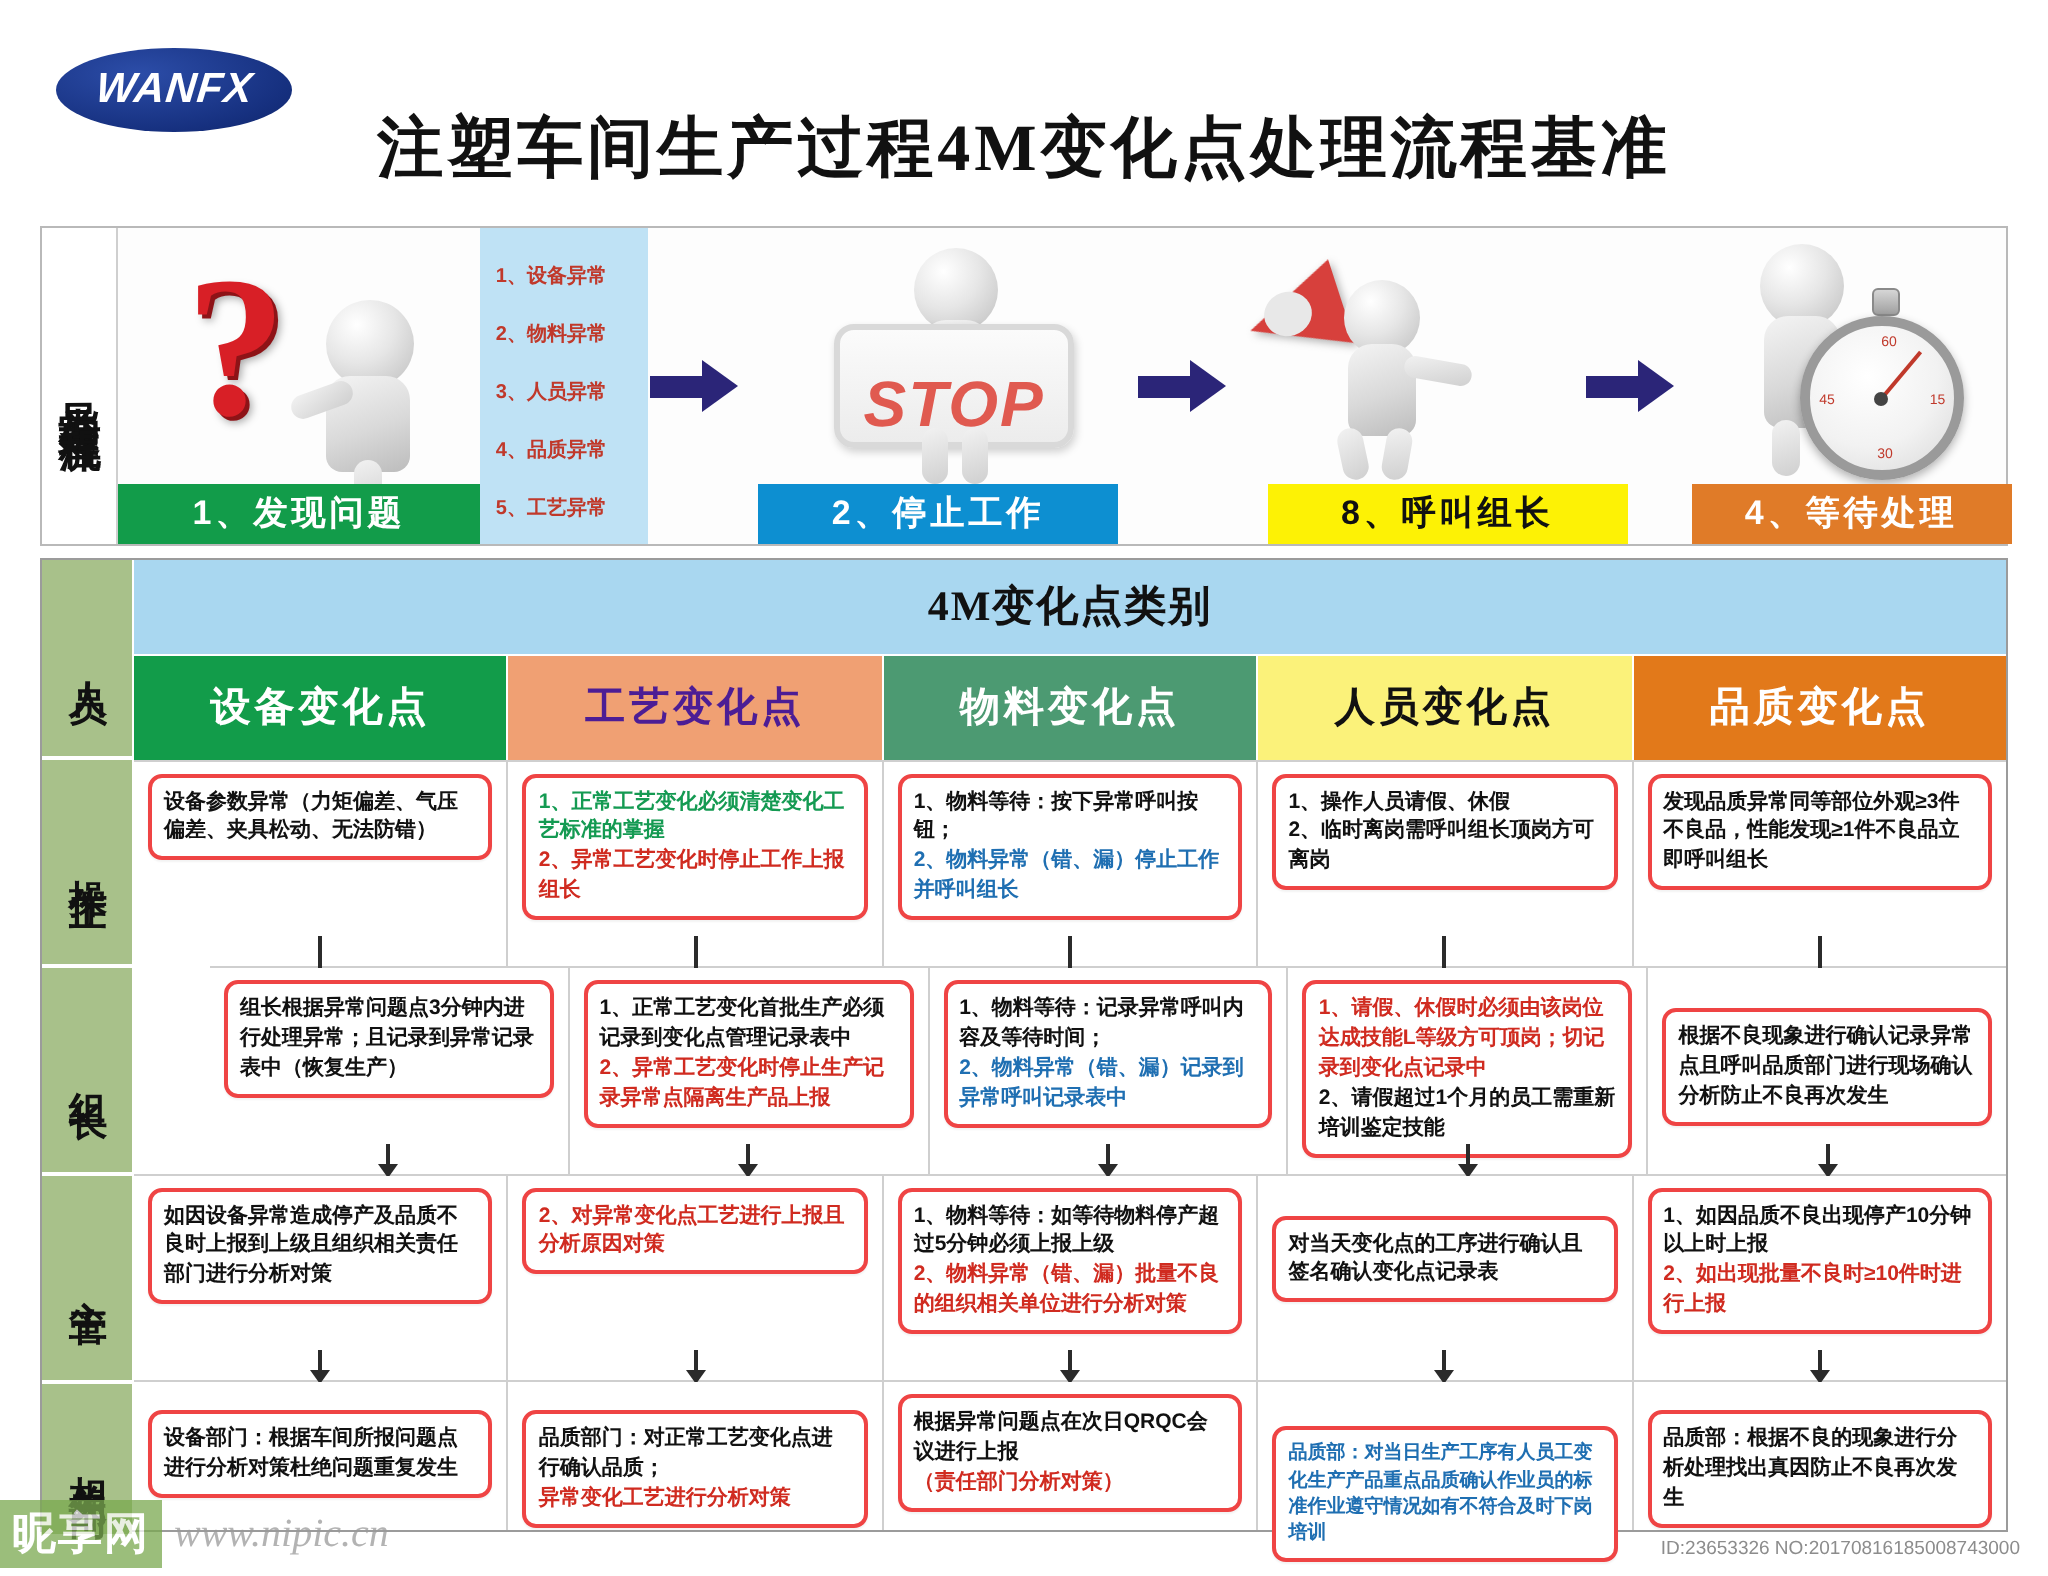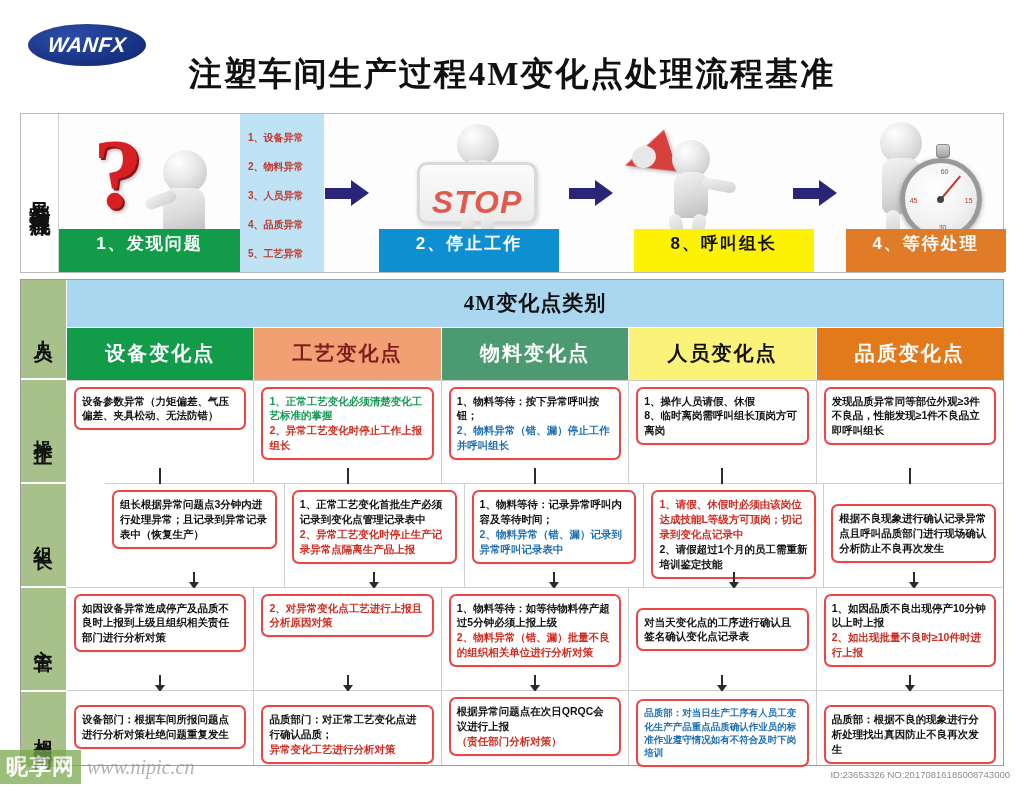--- a/index.html
+++ b/index.html
@@ -49,21 +49,21 @@
     background:#ffffff;
   }
   .vtext {
     writing-mode:vertical-rl; text-orientation:upright;
     font-family:"Liberation Serif",serif; font-weight:bold;
     font-size:21px; letter-spacing:3px; color:#111;
     line-height:1;
   }
   .flow-step { position:relative; height:100%; }
   .flow-caption {
-    position:absolute; bottom:0; height:43px; line-height:30px;
+    position:absolute; bottom:0; height:30px; line-height:30px;
     text-align:center; color:#ffffff; font-weight:bold; font-size:17px;
     letter-spacing:2px; font-family:"Liberation Sans",sans-serif;
   }
 
   #step1 { width:210px; }
   #step1 .flow-caption { left:0; width:100%; background:#129c4a; }
 
   #anomaly-list {
     width:96px; height:100%; background:#bfe2f5;
     padding:10px 4px 4px 8px;
@@ -356,21 +356,21 @@
       <span class="vtext">相关部门</span>
     </div>
   </div>
 
   <div id="matrix-body">
 
     <div id="band-title">4M变化点类别</div>
 
     <div id="col-headers">
       <div class="col-header" style="background:#129c4a;color:#fff;">设备变化点</div>
-      <div class="col-header" style="background:#f0a073;color:#7f1d1d;">工艺变化点</div>
+      <div class="col-header" style="background:#f0a073;color:#4c1d95;">工艺变化点</div>
       <div class="col-header" style="background:#4c9a72;color:#fff;">物料变化点</div>
       <div class="col-header" style="background:#fbf27a;color:#111;">人员变化点</div>
       <div class="col-header" style="background:#e2791a;color:#fff;">品质变化点</div>
     </div>
 
     <div class="matrix-row" id="r1">
       <div class="cell">
         <div class="box">
           <span class="ln dark bold">设备参数异常（力矩偏差、气压偏差、夹具松动、无法防错）</span>
         </div>
@@ -392,21 +392,21 @@
           <span class="ln dark bold">1、物料等待：按下异常呼叫按钮；</span>
           <span class="ln blue bold">2、物料异常（错、漏）停止工作并呼叫组长</span>
         </div>
         <div class="conn nohead">
             <span class="stem"></span>
           </div>
       </div>
       <div class="cell">
         <div class="box">
           <span class="ln dark bold">1、操作人员请假、休假</span>
-          <span class="ln dark bold">8、临时离岗需呼叫组长顶岗方可离岗</span>
+          <span class="ln dark bold">2、临时离岗需呼叫组长顶岗方可离岗</span>
         </div>
         <div class="conn nohead">
             <span class="stem"></span>
           </div>
       </div>
       <div class="cell">
         <div class="box">
           <span class="ln dark bold">发现品质异常同等部位外观≥3件不良品，性能发现≥1件不良品立即呼叫组长</span>
         </div>
         <div class="conn nohead">
@@ -528,21 +528,21 @@
           <span class="ln red bold">异常变化工艺进行分析对策</span>
         </div>
       </div>
       <div class="cell">
         <div class="box" style="margin-top:0;">
           <span class="ln dark bold">根据异常问题点在次日QRQC会议进行上报</span>
           <span class="ln red bold">（责任部门分析对策）</span>
         </div>
       </div>
       <div class="cell">
-        <div class="box" style="margin-top:2px;font-size:9.5px;">
+        <div class="box" style="margin-top:16px;font-size:9.5px;">
           <span class="ln blue bold">品质部：对当日生产工序有人员工变化生产产品重点品质确认作业员的标准作业遵守情况如有不符合及时下岗培训</span>
         </div>
       </div>
       <div class="cell">
         <div class="box" style="margin-top:8px;">
           <span class="ln dark bold">品质部：根据不良的现象进行分析处理找出真因防止不良再次发生</span>
         </div>
       </div>
     </div>
 

